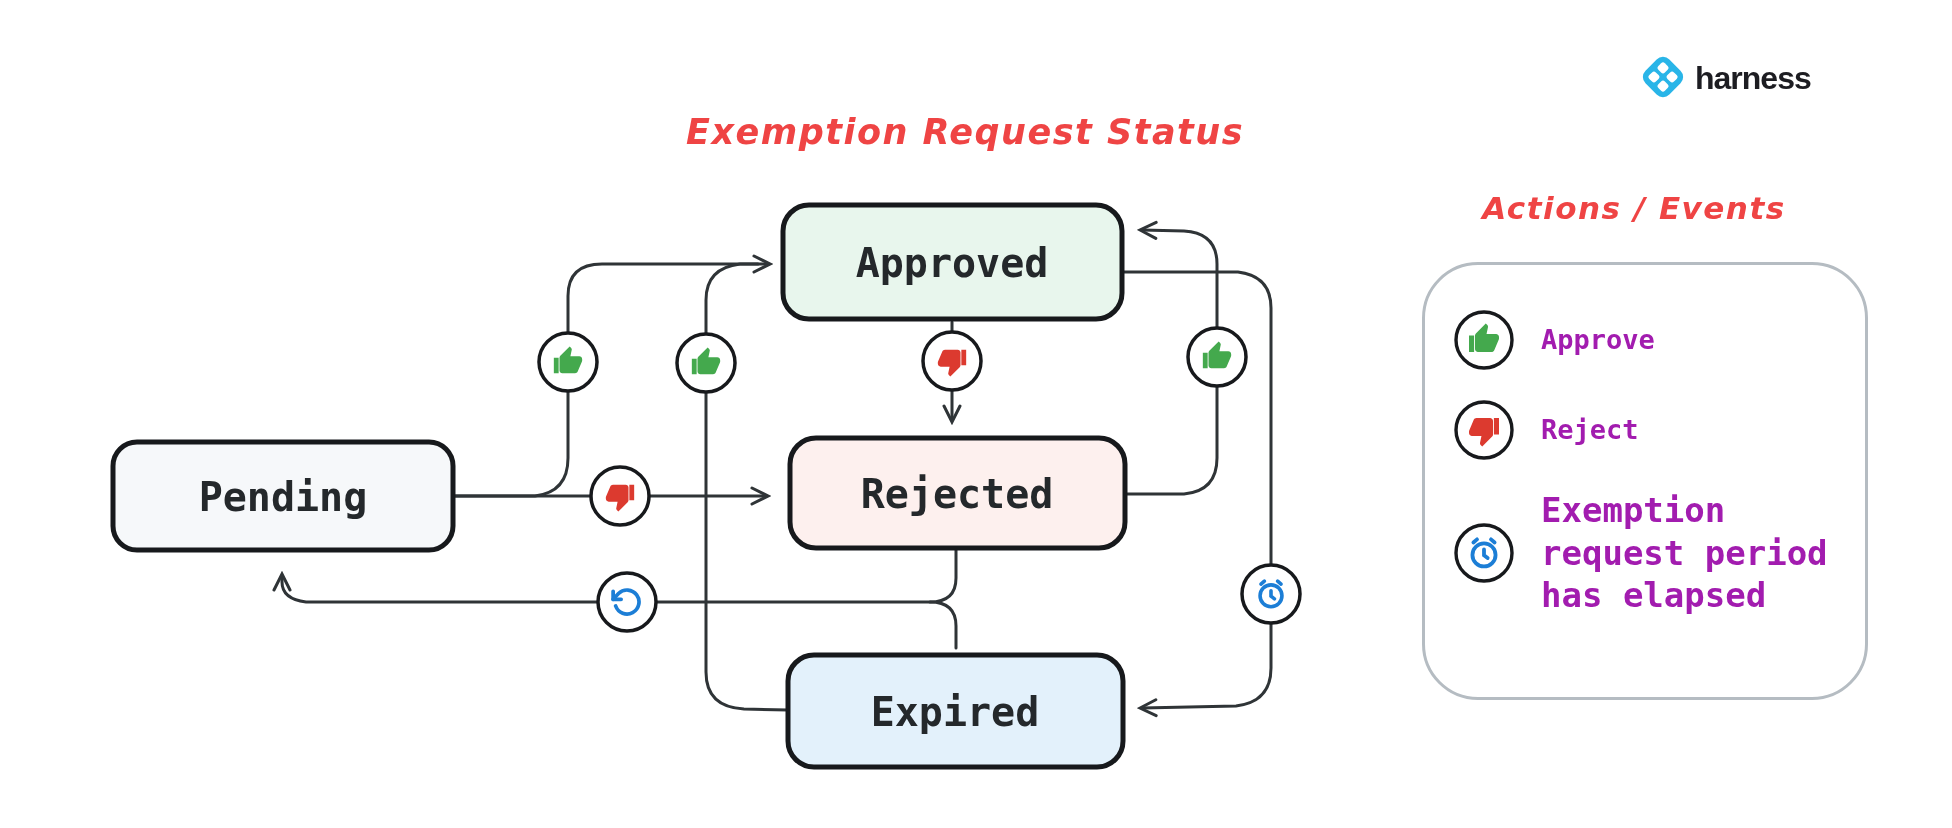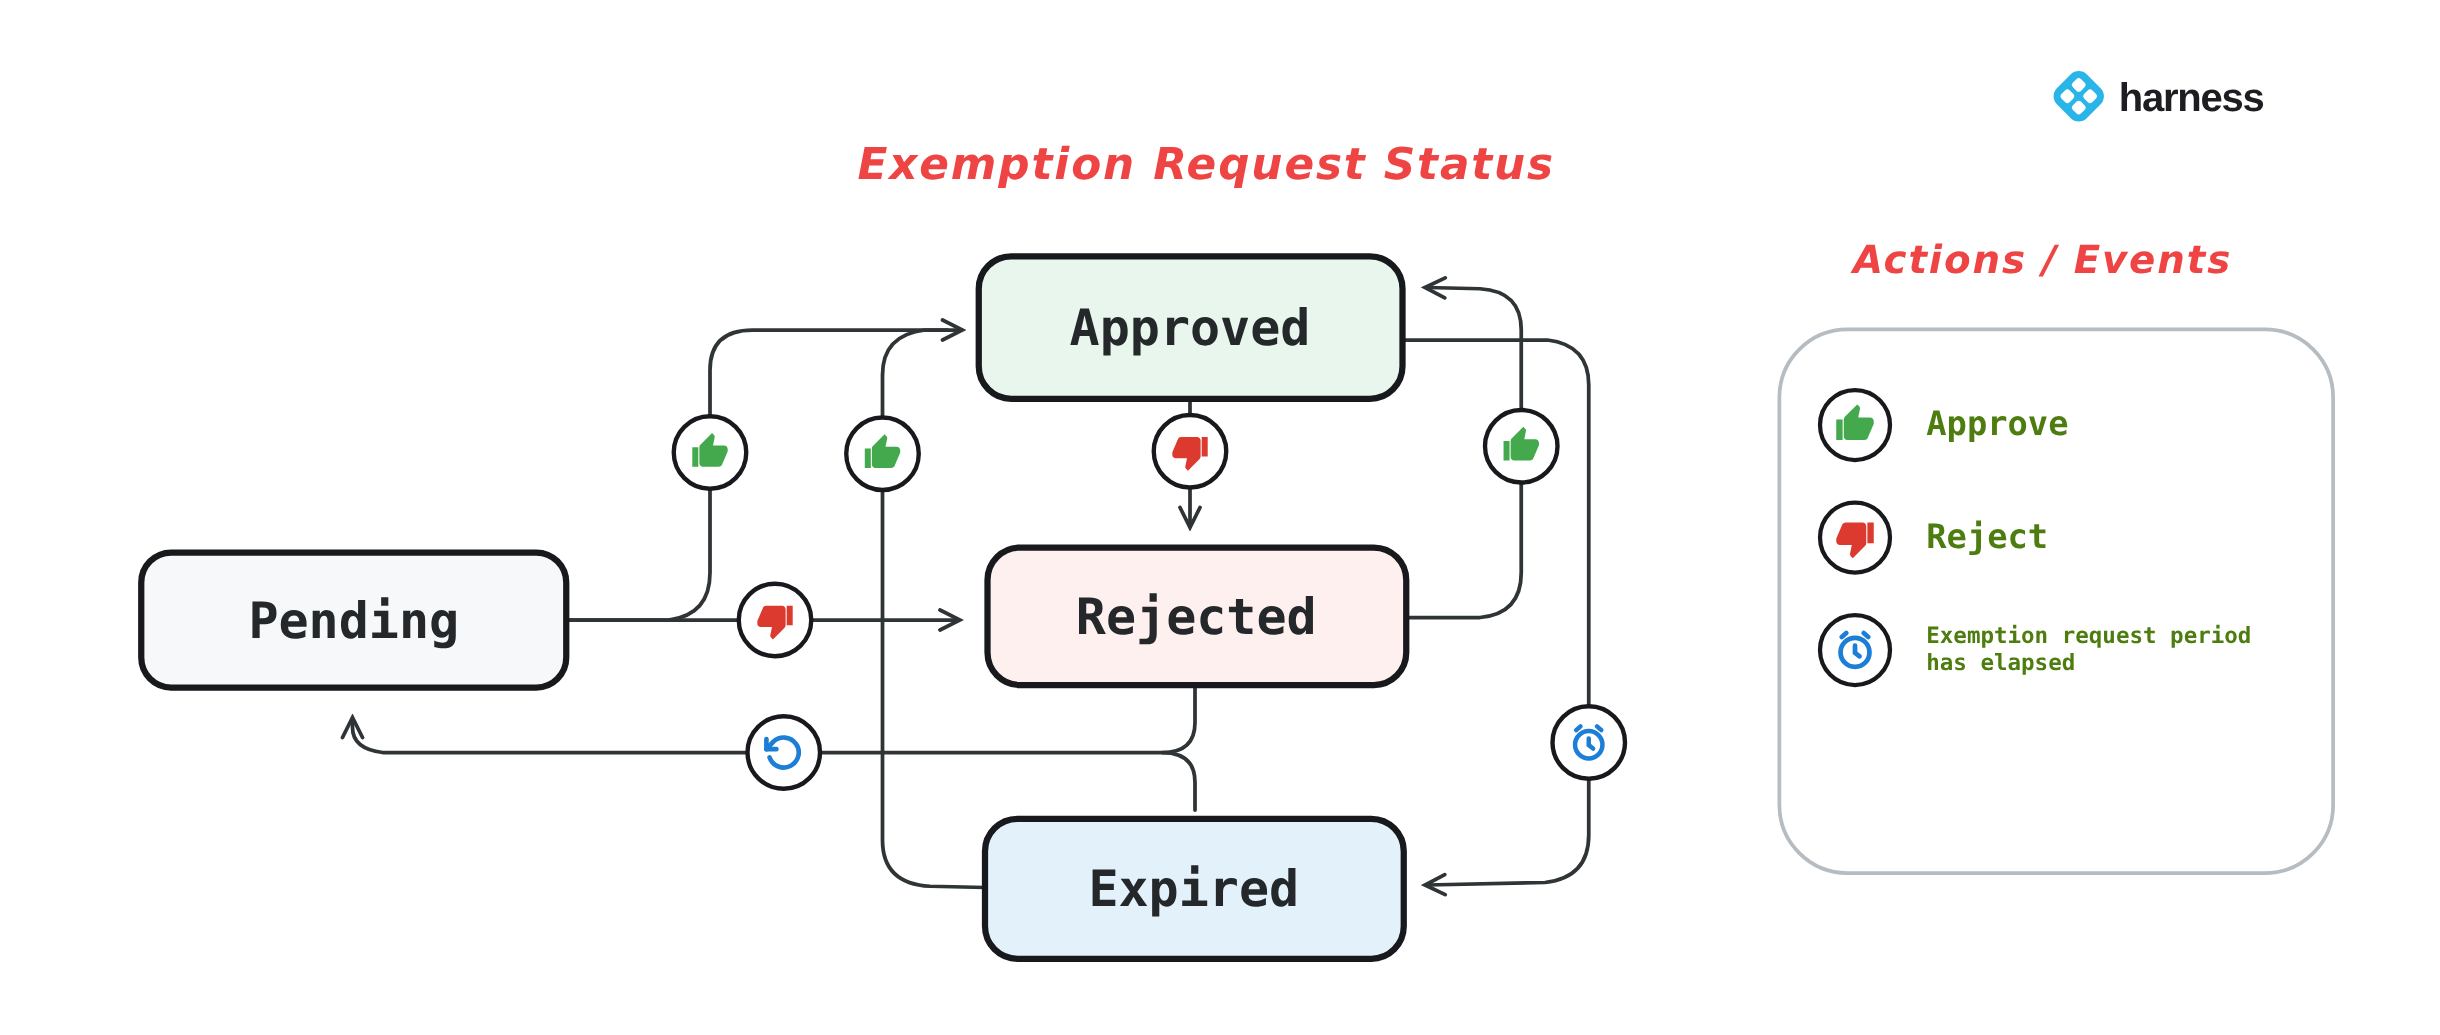--- a/index.html
+++ b/index.html
@@ -41,24 +41,24 @@
   .legend-box{
     position:absolute;left:1422px;top:262px;width:446px;height:438px;
     box-sizing:border-box;
     border:3px solid #b5bcc2;border-radius:56px;
     padding:44px 0 0 28px;
     display:flex;flex-direction:column;gap:28px;
     background:#ffffff;
   }
   .legend-row{display:flex;align-items:center;}
   .legend-label{
-    margin-left:26px;font-size:27px;font-weight:600;color:#4d7c0f;
+    margin-left:26px;font-size:27px;font-weight:600;color:#a21caf;
     line-height:1.25;max-width:300px;
   }
-  .legend-row.small .legend-label{font-size:18px;}
+  .legend-row.small .legend-label{font-size:34px;}
 </style>
 </head>
 <body>
 
 <svg class="diagram-svg" width="1952" height="828" viewBox="0 0 1952 828">
   <defs>
     <marker id="arrow" viewBox="0 0 22 22" refX="17" refY="11" markerWidth="22" markerHeight="22" markerUnits="userSpaceOnUse" orient="auto">
       <path d="M3 3 L19 11 L3 19" fill="none" stroke="#2f3437" stroke-width="3" stroke-linecap="round"></path>
     </marker>
 

